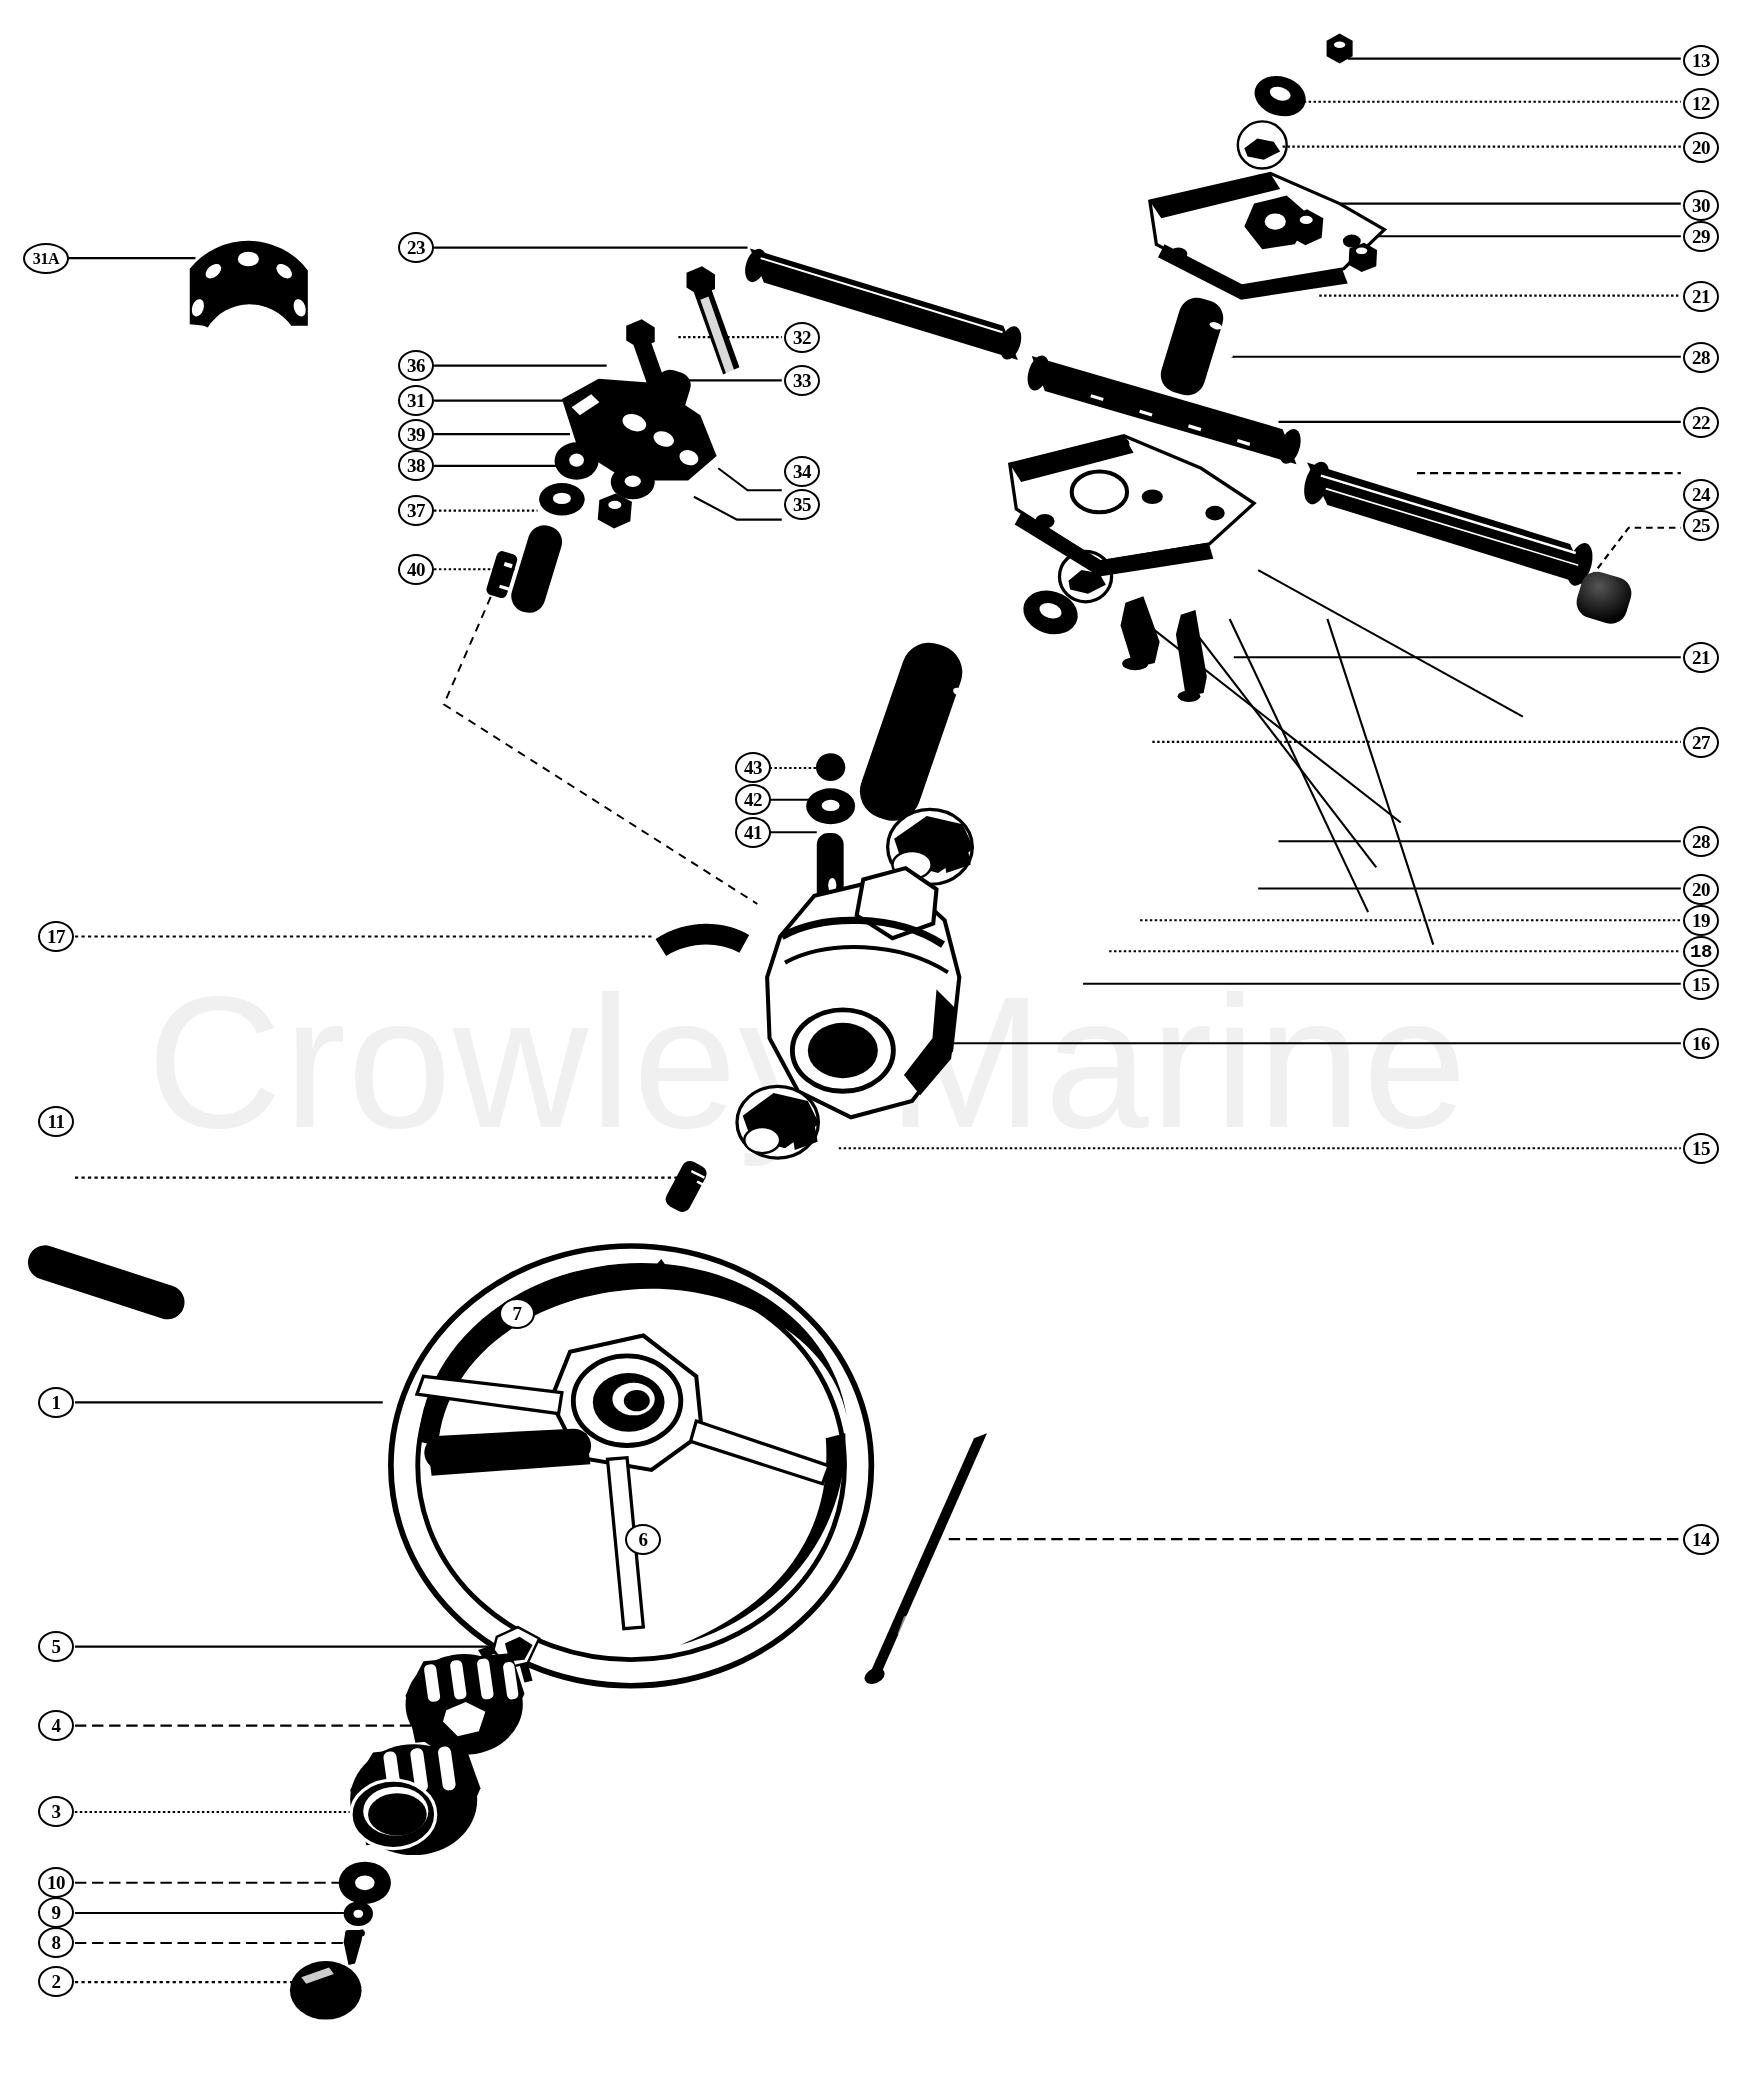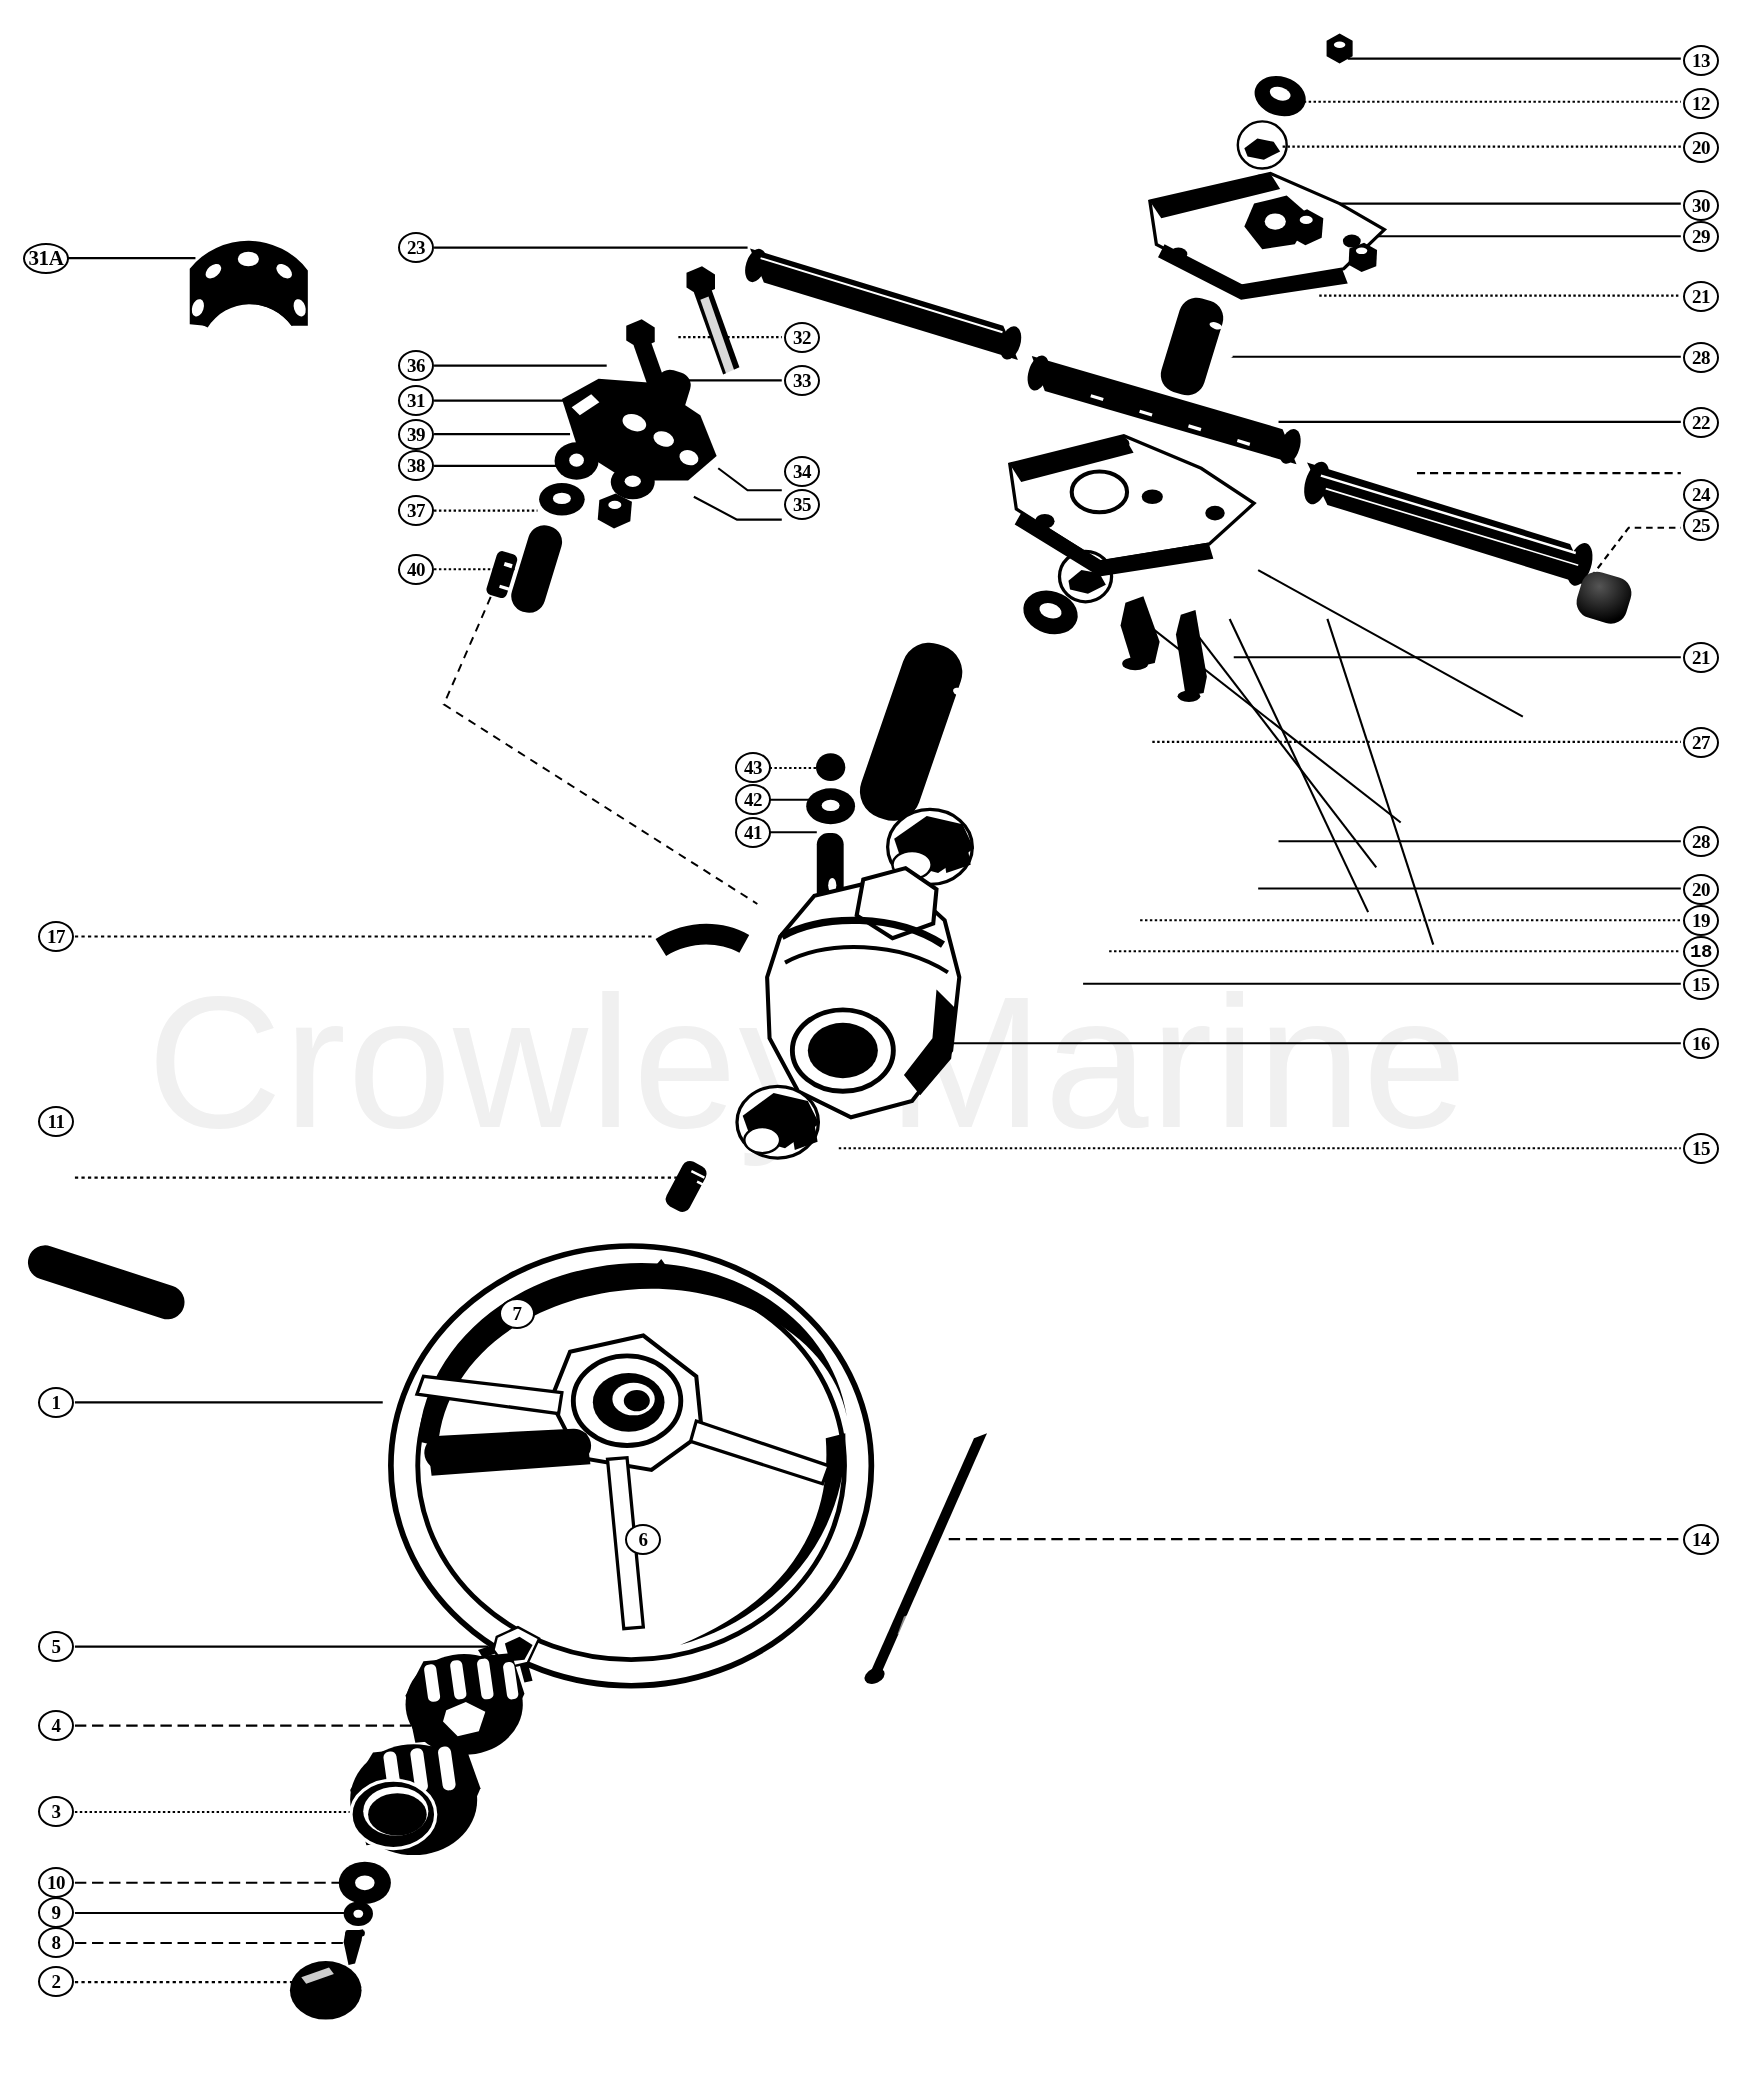--- a/index.html
+++ b/index.html
@@ -8,21 +8,21 @@
   #art{position:absolute;left:0;top:0;width:1759px;height:2097px;}
   .wm{position:absolute;left:147px;top:969px;width:1466px;font-size:187px;line-height:1;
       color:#f0f0f0;font-family:"Liberation Sans",sans-serif;font-weight:400;letter-spacing:1.6px;
       white-space:nowrap;user-select:none;}
   .brand{position:absolute;left:977px;top:1970px;font-size:67px;color:#3a3a3a;
       font-family:"Liberation Sans",sans-serif;letter-spacing:-0.8px;white-space:nowrap;}
   .callout{position:absolute;width:36px;height:31px;border:2.8px solid #000;border-radius:50%;
       background:#fff;display:flex;align-items:center;justify-content:center;
       font-family:"Liberation Serif",serif;font-weight:700;font-size:19px;color:#000;
       box-sizing:border-box;z-index:30;letter-spacing:-0.4px;}
-  .callout.wide{width:46px;font-size:21px;}
+  .callout.wide{width:46px;font-size:16px;}
 </style>
 </head>
 <body>
 
 <div id="page">
 
   <div class="wm">Crowley Marine</div>
 
   <svg id="art" viewBox="0 0 2160 2575">
     <defs>

